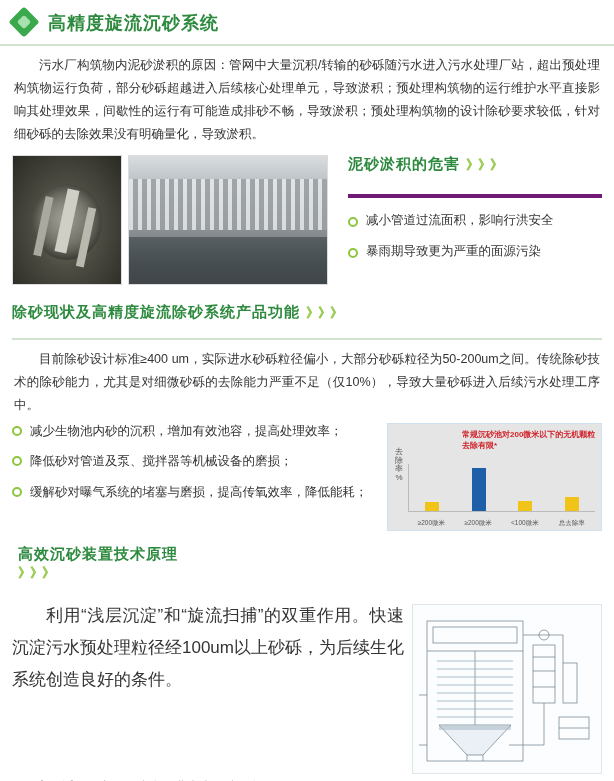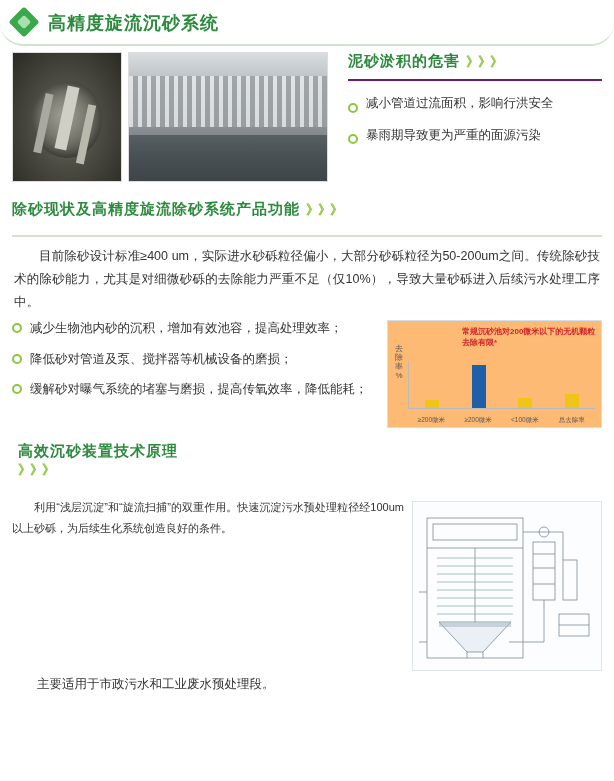--- a/index.html
+++ b/index.html
@@ -10,21 +10,20 @@
     font-family: "Liberation Sans", sans-serif;
     color: #333;
   }
   .page { position: relative; width: 614px; height: 781px; overflow: hidden; }
 
   
   .title-bar {
     display: flex; align-items: center;
     padding: 8px 10px 6px 10px;
     border-bottom: 2px solid #cfe3cf;
-    border-radius: 23px;
   }
   .diamond-icon {
     width: 30px; height: 30px;
     flex: 0 0 30px;
     position: relative;
     margin-right: 8px;
   }
   .diamond-icon .d-outer {
     position: absolute; left: 3px; top: 3px;
     width: 22px; height: 22px;
@@ -105,31 +104,31 @@
     position:absolute; left:0; bottom:0;
     width:100%; height:36%;
     background: linear-gradient(180deg, rgba(70,78,82,.7) 0%, #3f4548 100%);
   }
   .harm-panel {
     flex: 1 1 auto;
     padding-left: 14px;
   }
   .harm-title-row {
     display: flex; align-items: baseline;
-    border-bottom: 2px solid #701a75;
-    padding-bottom: 8px;
+    border-bottom: 4px solid #701a75;
+    padding-bottom: 20px;
   }
   .harm-title {
     font-size: 15px; font-weight: bold; color: #2d8a3e;
     letter-spacing: 1px;
   }
   .chev { color: #8cc63f; font-weight: bold; margin-left: 6px; font-size: 13px; letter-spacing: -1px;}
   .harm-list { list-style: none; margin: 14px 0 0 0; padding: 0; }
   .harm-list li {
-    display: flex; align-items: flex-end;
+    display: flex; align-items: center;
     font-size: 12.5px; color: #333;
     margin-bottom: 14px;
     line-height: 1.4;
   }
   .bullet-ring {
     flex: 0 0 10px; width: 10px; height: 10px;
     border: 2px solid #8cc63f; border-radius: 50%;
     margin: 3px 8px 0 0;
     background: #fff;
   }
@@ -151,21 +150,21 @@
   .feat-list { list-style: none; margin: 0; padding: 0; flex: 1 1 auto; text-align: right; }
   .feat-list li {
     display: flex; align-items: flex-start;
     font-size: 12.5px; color: #333;
     margin-bottom: 13px; line-height: 1.4;
   }
   .chart-box {
     flex: 0 0 215px;
     width: 215px; height: 108px;
     border: 1px solid #cfe0ef;
-    background: #fdba74;
+    background: #e5e5e5;
     margin-left: 6px;
     position: relative;
     padding: 4px 4px 2px 4px;
   }
   .chart-note {
     position: absolute; left: 74px; top: 6px; right: 4px;
     color: #d2232a; font-size: 8px; line-height: 1.35; font-weight: bold;
   }
   .chart-ylabel {
     position: absolute; left: 4px; top: 24px;
@@ -181,21 +180,21 @@
   .chart-xlabels {
     position: absolute; left: 20px; right: 6px; bottom: 2px;
     display: flex; font-size: 6.5px; color: #555;
   }
   .chart-xlabels span { flex: 1 1 0; text-align: center; }
 
   
   .row-principle { display: flex; padding: 2px 12px 0 12px; }
   .principle-text { flex: 1 1 auto; padding-right: 8px; }
   .principle-text p {
-    font-size: 11px; line-height: 1.9; margin: 0 0 2px 0;
+    font-size: 17px; line-height: 1.9; margin: 0 0 2px 0;
     text-align: justify; text-indent: 2em; color: #333;
   }
   .diagram {
     flex: 0 0 190px; width: 190px; height: 170px;
     border: 1px solid #dfe6ea;
     background: #fbfdff;
     position: relative;
     margin-top: 4px;
     overflow: hidden;
   }
@@ -213,20 +212,21 @@
 <div class="page">
 
   <div class="title-bar">
     <div class="diamond-icon">
       <div class="d-outer"></div>
         <div class="d-inner"></div>
     </div>
     <div class="main-title">高精度旋流沉砂系统</div>
   </div>
 
+  <div class="para">污水厂构筑物内泥砂淤积的原因：管网中大量沉积/转输的砂砾随污水进入污水处理厂站，超出预处理构筑物运行负荷，部分砂砾超越进入后续核心处理单元，导致淤积；预处理构筑物的运行维护水平直接影响其处理效果，间歇性的运行有可能造成排砂不畅，导致淤积；预处理构筑物的设计除砂要求较低，针对细砂砾的去除效果没有明确量化，导致淤积。</div>
 
   <div class="row-photos">
     <div class="photo photo-1"></div>
     <div class="photo wide photo-2"></div>
 
     <div class="harm-panel">
       <div class="harm-title-row">
         <span class="harm-title">泥砂淤积的危害</span>
         <span class="chev">》》》</span>
       </div>

